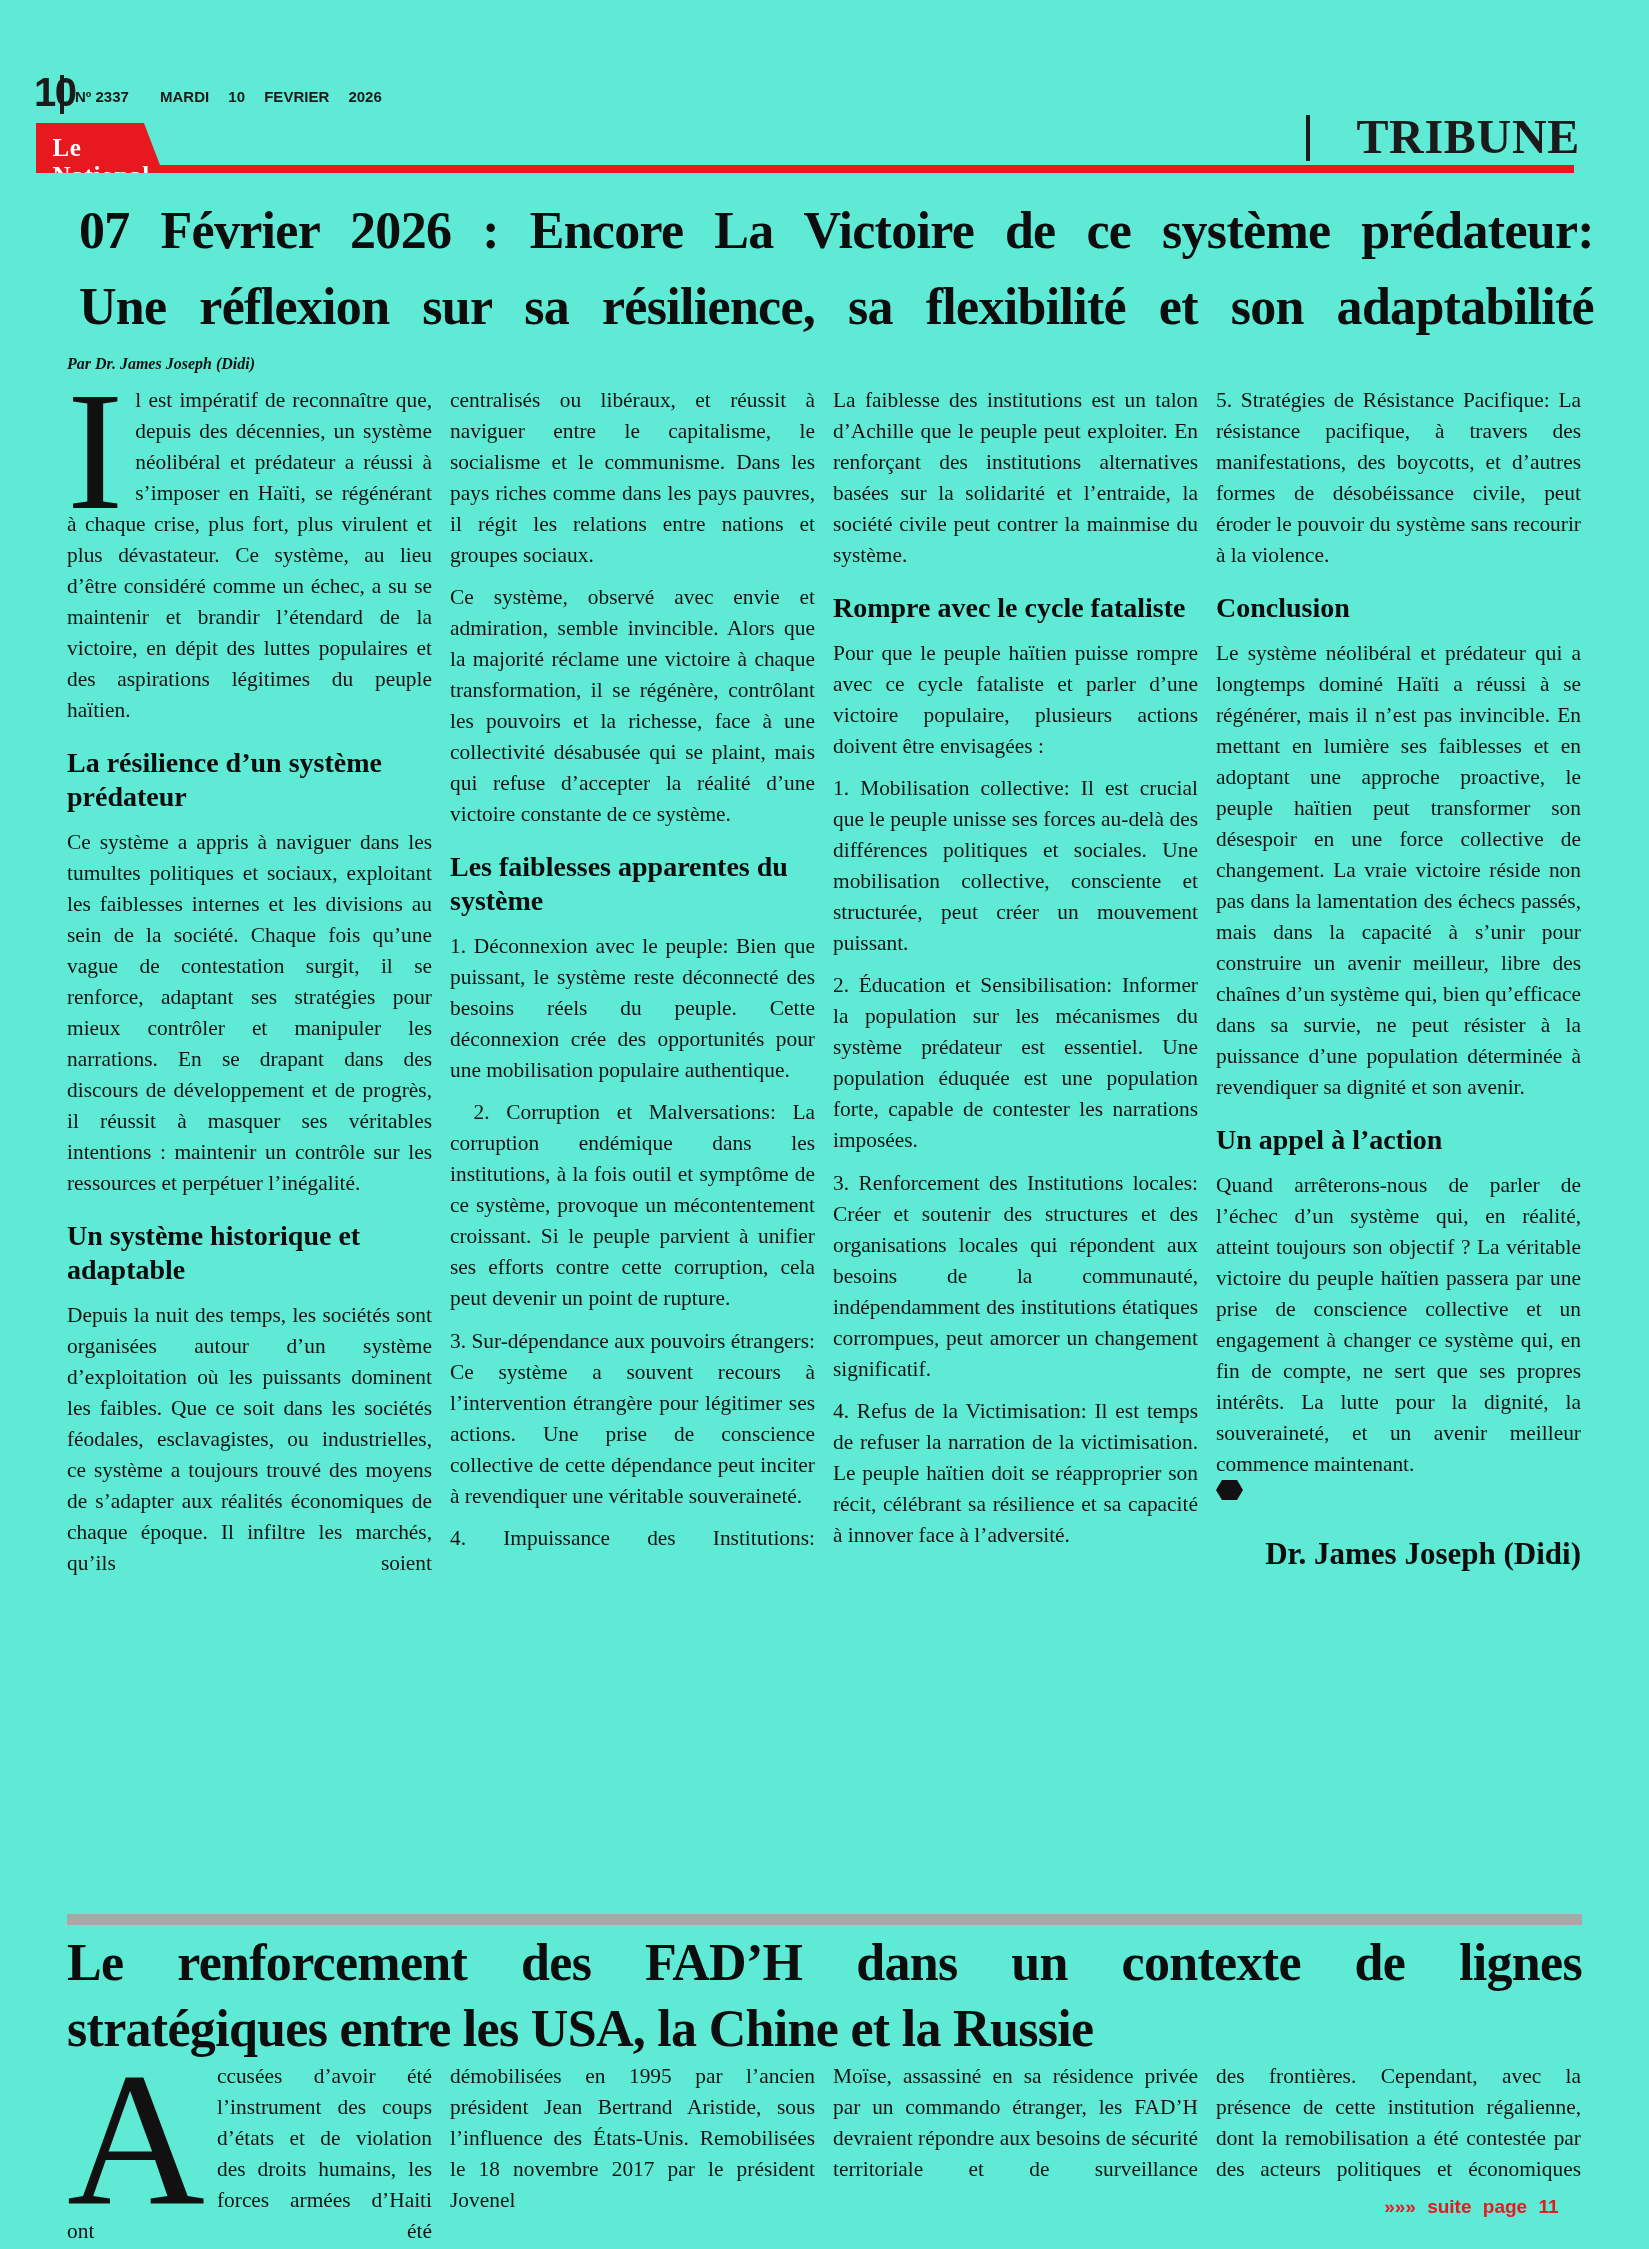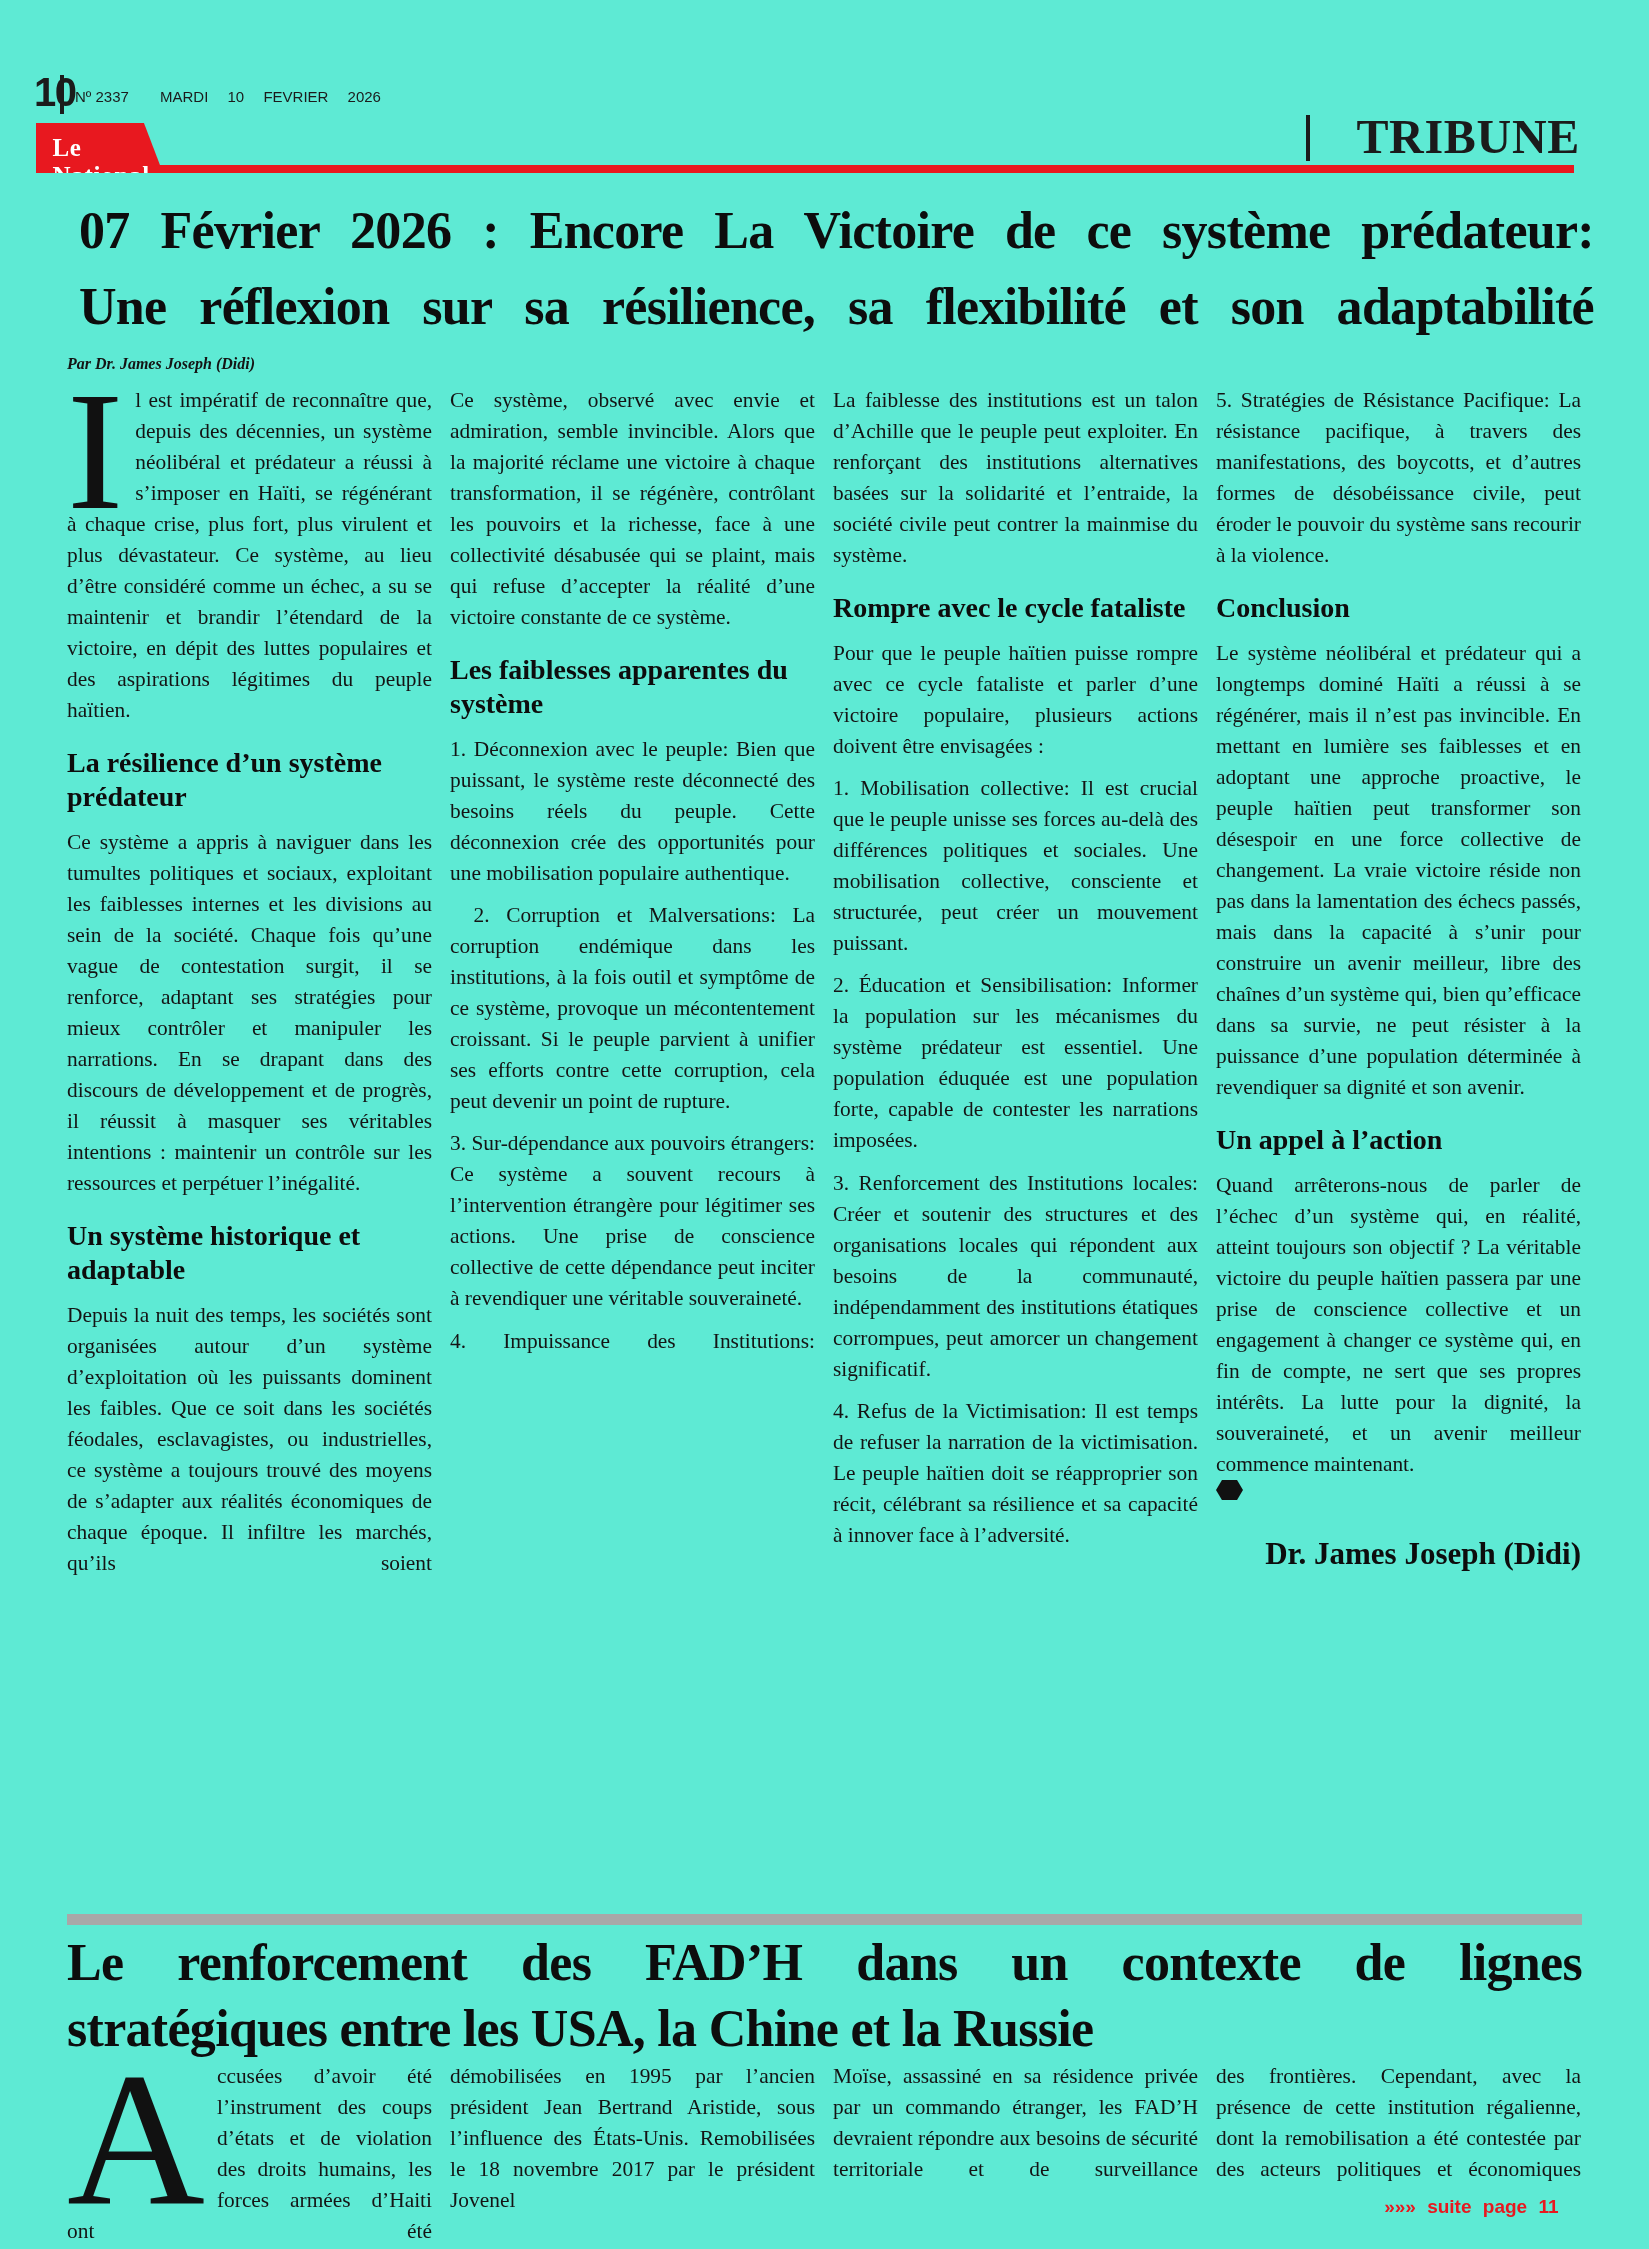--- a/index.html
+++ b/index.html
@@ -11,21 +11,21 @@
   html,body{margin:0;padding:0;background:#ffffff;}
   .page{
     position:relative;width:1650px;height:2250px;background:#5eead4;
     font-family:"Liberation Serif", serif;color:var(--ink);overflow:hidden;
   }
   
   .page-number{position:absolute;left:34px;top:70px;font-family:"Liberation Sans",sans-serif;
     font-weight:bold;font-size:40px;letter-spacing:-1.5px;color:#1b1b1b;}
   .page-number-bar{position:absolute;left:60px;top:75px;width:3.7px;height:39px;background:#1b1b1b;}
   .issue-line{position:absolute;left:75px;top:88px;font-family:"Liberation Sans",sans-serif;
-    font-weight:normal;font-size:15px;color:#1b1b1b;white-space:nowrap;}
+    font-weight:bold;font-size:15px;color:#1b1b1b;white-space:nowrap;}
   .issue-line .date{margin-left:27px;word-spacing:15px;}
   .section-bar{position:absolute;left:1306px;top:115px;width:3.7px;height:46px;background:#1b1b1b;}
   .section-title{position:absolute;right:70px;top:109px;font-family:"Liberation Serif",serif;
     font-weight:bold;font-size:48px;letter-spacing:0.7px;color:#1b1b1b;}
   .brand-banner{position:absolute;left:36px;top:123px;width:127px;height:50px;background:var(--red);
     clip-path:polygon(0 0,85% 0,100% 100%,0 100%);}
   .brand-banner span{display:block;padding:10.5px 0 0 16.5px;color:#fff;font-weight:bold;
     font-size:25px;letter-spacing:0.7px;font-family:"Liberation Serif",serif;}
   .red-rule{position:absolute;left:160px;top:165px;height:8.2px;width:1414px;background:var(--red);}
   
@@ -81,20 +81,21 @@
   <div class="byline">Par Dr. James Joseph (Didi)</div>
   <div class="cols" id="a1cols">
       <div class="col">
         <p class="body-para"><span class="dropcap">I</span>l est impératif de reconnaître que, depuis des décennies, un système néolibéral et prédateur a réussi à s’imposer en Haïti, se régénérant à chaque crise, plus fort, plus virulent et plus dévastateur. Ce système, au lieu d’être considéré comme un échec, a su se maintenir et brandir l’étendard de la victoire, en dépit des luttes populaires et des aspirations légitimes du peuple haïtien.</p>
         <h3 class="col-heading">La résilience d’un système prédateur</h3>
         <p class="body-para">Ce système a appris à naviguer dans les tumultes politiques et sociaux, exploitant les faiblesses internes et les divisions au sein de la société. Chaque fois qu’une vague de contestation surgit, il se renforce, adaptant ses stratégies pour mieux contrôler et manipuler les narrations. En se drapant dans des discours de développement et de progrès, il réussit à masquer ses véritables intentions : maintenir un contrôle sur les ressources et perpétuer l’inégalité.</p>
         <h3 class="col-heading">Un système historique et adaptable</h3>
         <p class="body-para cut">Depuis la nuit des temps, les sociétés sont organisées autour d’un système d’exploitation où les puissants dominent les faibles. Que ce soit dans les sociétés féodales, esclavagistes, ou industrielles, ce système a toujours trouvé des moyens de s’adapter aux réalités économiques de chaque époque. Il infiltre les marchés, qu’ils soient</p>
       </div>
       <div class="col">
+        <p class="body-para">centralisés ou libéraux, et réussit à naviguer entre le capitalisme, le socialisme et le communisme. Dans les pays riches comme dans les pays pauvres, il régit les relations entre nations et groupes sociaux.</p>
         <p class="body-para">Ce système, observé avec envie et admiration, semble invincible. Alors que la majorité réclame une victoire à chaque transformation, il se régénère, contrôlant les pouvoirs et la richesse, face à une collectivité désabusée qui se plaint, mais qui refuse d’accepter la réalité d’une victoire constante de ce système.</p>
         <h3 class="col-heading">Les faiblesses apparentes du système</h3>
         <p class="body-para">1. Déconnexion avec le peuple: Bien que puissant, le système reste déconnecté des besoins réels du peuple. Cette déconnexion crée des opportunités pour une mobilisation populaire authentique.</p>
         <p class="body-para indent">2. Corruption et Malversations: La corruption endémique dans les institutions, à la fois outil et symptôme de ce système, provoque un mécontentement croissant. Si le peuple parvient à unifier ses efforts contre cette corruption, cela peut devenir un point de rupture.</p>
         <p class="body-para">3. Sur-dépendance aux pouvoirs étrangers: Ce système a souvent recours à l’intervention étrangère pour légitimer ses actions. Une prise de conscience collective de cette dépendance peut inciter à revendiquer une véritable souveraineté.</p>
         <p class="body-para cut">4. Impuissance des Institutions:</p>
       </div>
       <div class="col">
         <p class="body-para">La faiblesse des institutions est un talon d’Achille que le peuple peut exploiter. En renforçant des institutions alternatives basées sur la solidarité et l’entraide, la société civile peut contrer la mainmise du système.</p>
         <h3 class="col-heading">Rompre avec le cycle fataliste</h3>

